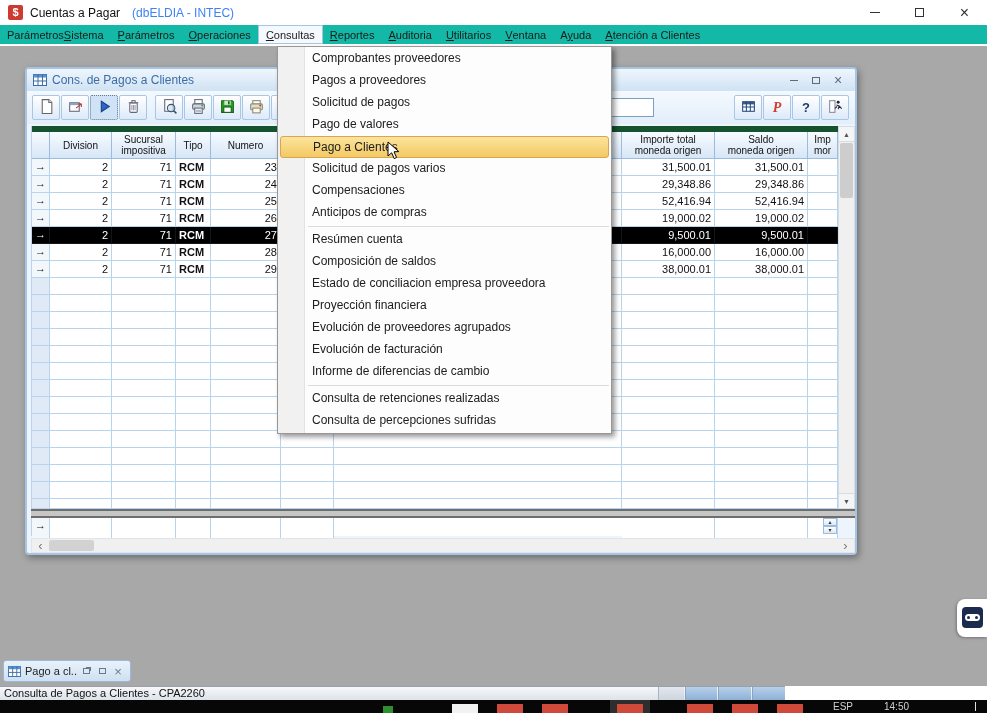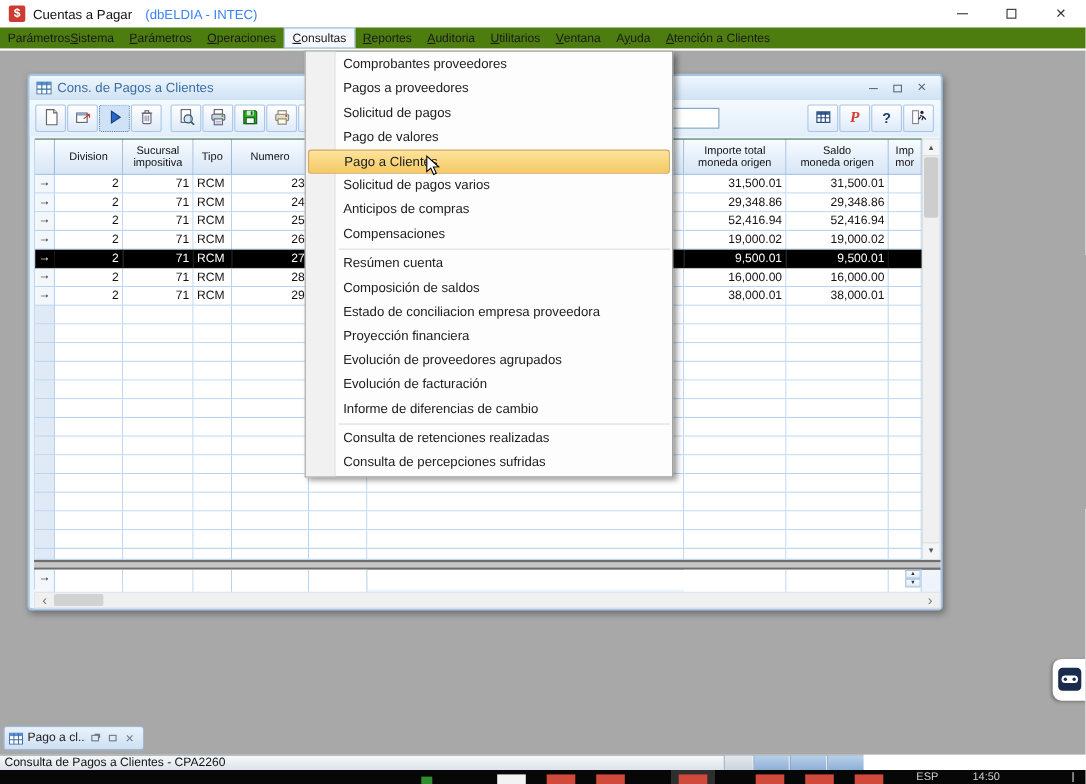--- a/index.html
+++ b/index.html
@@ -11,21 +11,21 @@
   .titlebar { position:absolute; left:0; top:0; width:987px; height:25px; background:#fff; display:flex; align-items:center; }
   .app-icon { width:15px; height:15px; margin:0 7px 0 8px; background:#cd3a30; border-radius:2px; color:#fff; font:bold 11px/15px "Liberation Sans",sans-serif; text-align:center; flex:none; }
   .wtitle { font-size:12px; color:#111; }
   .wsub   { font-size:12px; color:#3b82f6; margin-left:12px; }
   .wctls { margin-left:auto; display:flex; height:25px; }
   .wctl { width:45px; display:flex; align-items:center; justify-content:center; color:#333; }
   .i-min { width:10px; height:1px; background:#333; }
   .i-max { width:9px; height:9px; border:1px solid #333; }
   .i-close::before { content:"×"; font-size:16px; line-height:10px; }
 
-  .menubar { position:absolute; left:0; top:25px; width:987px; height:19px; background:#4d7c0f; display:flex; font-size:11px; align-items:stretch; }
+  .menubar { position:absolute; left:0; top:25px; width:987px; height:19px; background:#14b8a6; display:flex; font-size:11px; align-items:stretch; }
   .menu-item { padding:0 7px; display:flex; align-items:center; color:#1a1a1a; white-space:nowrap; }
   .menu-item.open { background:#f5f9fd; border:1px solid #a6c5e4; }
 
   .mdi { position:absolute; left:0; top:46px; width:987px; height:640px; background:#a8a8a8; }
 
   
   .child { position:absolute; left:25px; top:67px; width:832px; height:488px; background:#eef4fb; border:2px solid #a7c5e3; border-radius:4px; box-shadow:2px 3px 7px rgba(0,0,0,.35); z-index:1; }
   .child-title { height:22px; display:flex; align-items:center; padding:0 6px; background:linear-gradient(#eff6fd,#cfe2f4); border-radius:2px 2px 0 0; }
   .child-title .ttl { margin-left:5px; font-size:12px; color:#3c6ea5; flex:1; }
   .cctl { width:22px; height:16px; display:flex; align-items:center; justify-content:center; color:#5a6b80; }
@@ -39,28 +39,28 @@
   [data-name="toolbar-left-group"] { display:flex; }
   [data-name="toolbar-right-group"] { display:flex; }
   [data-name="toolbar-left-group"] .tbtn:nth-child(4) { margin-right:8px; }
   .tb-input { width:95px; height:19px; border:1px solid #7aa0c4; background:#fff; margin-left:auto; margin-right:80px; }
   .gP { color:#d23b2f; font:italic bold 14px "Liberation Serif", serif; }
   .gQ { color:#223a66; font:bold 13px "Liberation Sans", sans-serif; }
 
   
   .grid-wrap { position:absolute; left:4px; top:57px; width:824px; }
   .grid-cols { width:807px; border-left:1px solid #b8d3ee; }
-  .hdr-row { display:grid; height:33px; border-top:1px solid #14532d; }
+  .hdr-row { display:grid; height:33px; border-top:6px solid #14532d; }
   .hc { background:linear-gradient(#f7fbff,#d7e6f6); border-right:1px solid #9cbcdf; border-bottom:1px solid #9cbcdf; display:flex; flex-direction:column; justify-content:center; text-align:center; overflow:hidden; }
   .hl2 { font-size:10px; line-height:11px; color:#111; white-space:nowrap; }
   .r { display:grid; height:17px; font-size:11px; line-height:16px; background:#fff; }
   .c { border-right:1px solid #b8d3ee; border-bottom:1px solid #b8d3ee; background:#fff; overflow:hidden; white-space:nowrap; color:#111; }
   .c.mk { background:#f2f7fc; text-align:center; line-height:15px; font-size:11px; }
   .c.num { text-align:right; padding-right:3px; }
-  .c.txt { padding-left:3px; }
+  .c.txt { padding-left:3px;font-weight:bold; }
   .r.empty .mk { background:#dfeaf6; }
   .r.partial { height:10px; overflow:hidden; }
   .r.sel .c { background:#000; color:#fff; border-color:#151515; }
   .r.totals { height:18px; }
   .c.tot { padding-left:18px;margin-top:21px; }
   .spin { float:right; width:14px; height:16px; display:flex; flex-direction:column; }
   .spin span { flex:1; border:1px solid #9cbcdf; background:linear-gradient(#fdfefe,#dde8f4); font-size:6px; line-height:6px; color:#333; text-align:center; }
 
   .splitter { width:824px; height:9px; margin-top:0; background:#c6c6c6; border-top:2px solid #6e6e6e; border-bottom:2px solid #6e6e6e; }
 
@@ -581,22 +581,22 @@
   </div>
 </div>
 
 <div class="dropdown" data-name="consultas-dropdown">
     <div class="dd-item" data-name="menu-item-comprobantes-proveedores">Comprobantes proveedores</div>
     <div class="dd-item" data-name="menu-item-pagos-a-proveedores">Pagos a proveedores</div>
     <div class="dd-item" data-name="menu-item-solicitud-de-pagos">Solicitud de pagos</div>
     <div class="dd-item" data-name="menu-item-pago-de-valores">Pago de valores</div>
     <div class="dd-item hl" data-name="menu-item-pago-a-clientes">Pago a Clientes</div>
     <div class="dd-item" data-name="menu-item-solicitud-de-pagos-varios">Solicitud de pagos varios</div>
+    <div class="dd-item" data-name="menu-item-compensaciones">Compensaciones</div>
     <div class="dd-item" data-name="menu-item-anticipos-de-compras">Anticipos de compras</div>
-    <div class="dd-item" data-name="menu-item-compensaciones">Compensaciones</div>
     <div class="dd-sep" data-name="menu-separator"></div>
     <div class="dd-item" data-name="menu-item-resumen-cuenta">Resúmen cuenta</div>
     <div class="dd-item" data-name="menu-item-composicion-de-saldos">Composición de saldos</div>
     <div class="dd-item" data-name="menu-item-estado-de-conciliacion-empresa-proveedora">Estado de conciliacion empresa proveedora</div>
     <div class="dd-item" data-name="menu-item-proyeccion-financiera">Proyección financiera</div>
     <div class="dd-item" data-name="menu-item-evolucion-de-proveedores-agrupados">Evolución de proveedores agrupados</div>
     <div class="dd-item" data-name="menu-item-evolucion-de-facturacion">Evolución de facturación</div>
     <div class="dd-item" data-name="menu-item-informe-de-diferencias-de-cambio">Informe de diferencias de cambio</div>
     <div class="dd-sep" data-name="menu-separator"></div>
     <div class="dd-item" data-name="menu-item-consulta-de-retenciones-realizadas">Consulta de retenciones realizadas</div>

